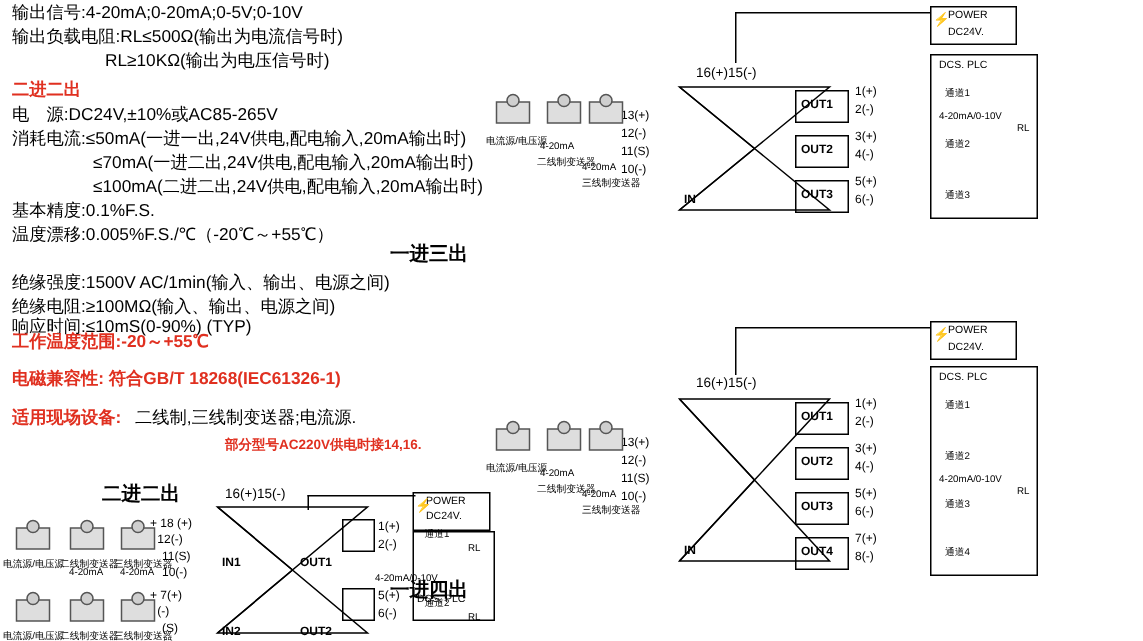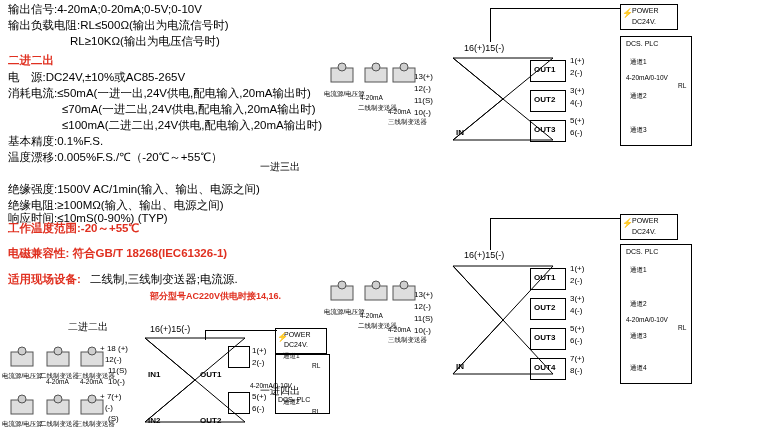--- a/index.html
+++ b/index.html
@@ -14,21 +14,21 @@
   }
   .abs{position:absolute;}
   .spec{white-space:nowrap;line-height:14.5px;font-size:11.5px;}
   .red{color:#e03020;font-weight:bold;}
   .redb{color:#e03020;font-weight:bold;}
   .bold{font-weight:bold;text-align:right;}
   .tiny{font-size:8px;}
   .tiny7{font-size:7px;}
   .tiny6{font-size:6.5px;}
   .box{border:1px solid #000;box-sizing:border-box;}
-  .title{font-size:10px;font-weight:normal;}
+  .title{font-size:13px;font-weight:bold;}
   .vline{position:absolute;background:#000;width:1px;}
   .hline{position:absolute;background:#000;height:1px;}
   svg{display:block;}
   .sensor{position:absolute;}
 </style>
 </head>
 <body>
 
 <div class="abs spec" style="left:8px;top:2px;">
   <span>输出信号:4-20mA;0-20mA;0-5V;0-10V</span>

